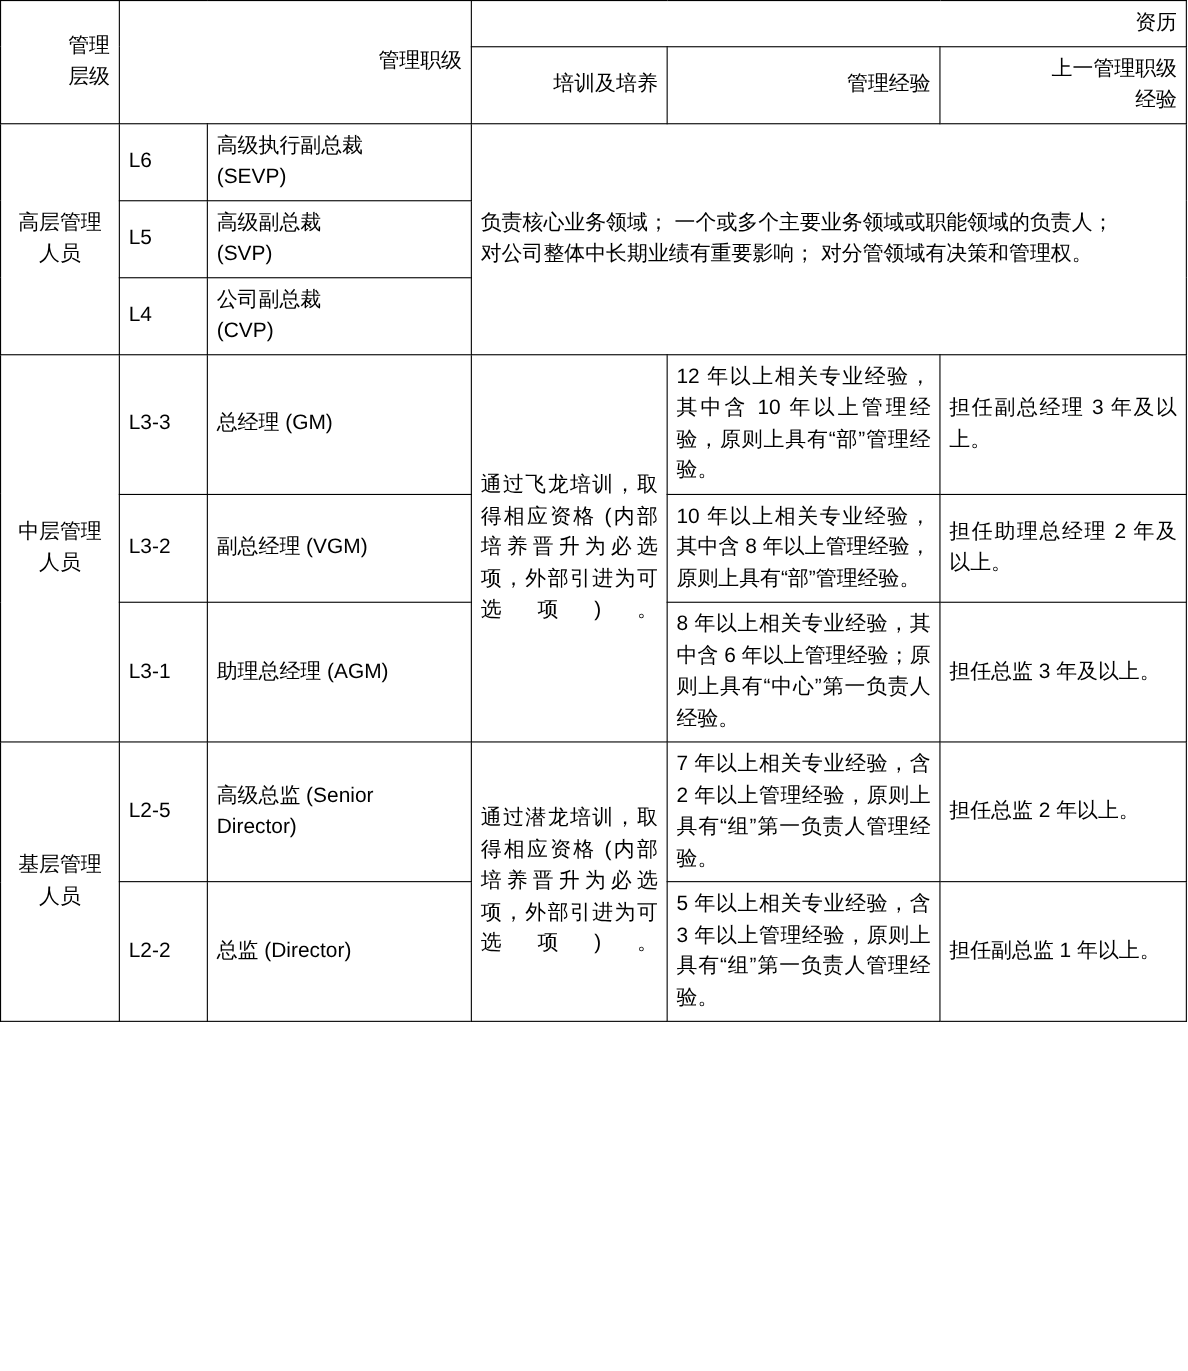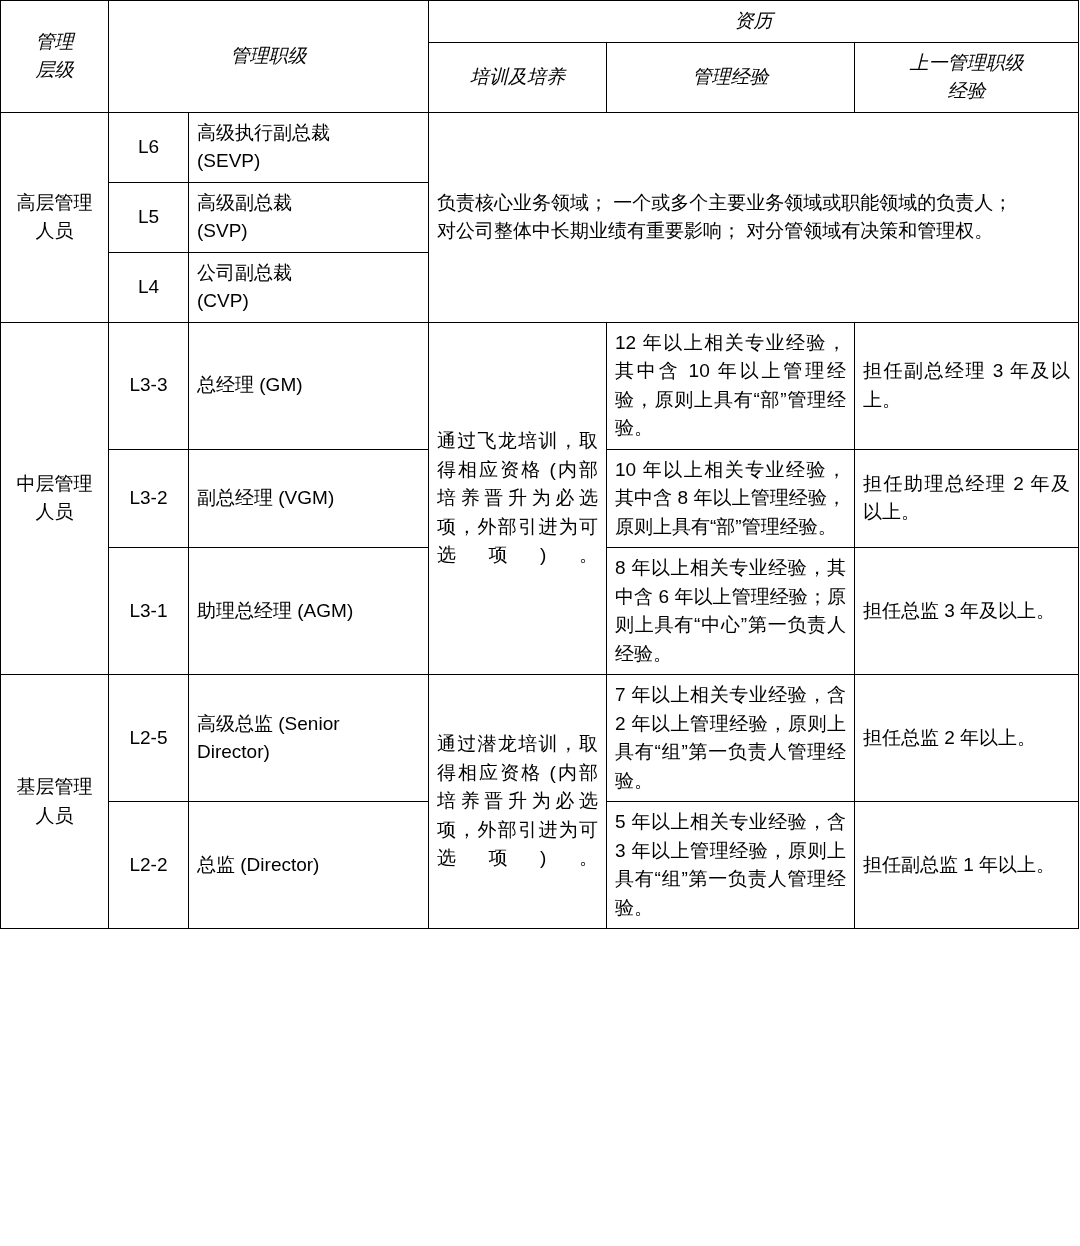--- a/index.html
+++ b/index.html
@@ -31,24 +31,23 @@
     box-sizing: border-box;
   }
   .col-level   { width: 108px; }
   .col-code    { width: 80px; }
   .col-title   { width: 240px; }
   .col-train   { width: 178px; }
   .col-exp     { width: 248px; }
   .col-prev    { width: 224px; }
 
   .hdr {
-    text-align: center;
+    text-align: right;
     font-size: 20px;
     line-height: 1.45;
-    font-style: italic;
   }
   .big-cell {
     text-align: justify;
     text-align-last: left;
     font-size: 20px;
     line-height: 1.75;
     vertical-align: top;
     padding: 14px 12px;
   }
   .level-cell {
@@ -56,21 +55,21 @@
     font-size: 20px;
     line-height: 1.5;
     margin-top: 34px;
   }
   .title-cell {
     text-align: left;
     font-size: 20px;
     line-height: 1.5;
   }
   .code-cell {
-    text-align: center;
+    text-align: left;
     font-size: 20px;
     margin-left: 35px;
   }
   .train-cell {
     text-align: justify;
     text-align-last: justify;
     font-size: 19px;
     line-height: 1.9;
     vertical-align: middle;
     padding: 8px 10px;

